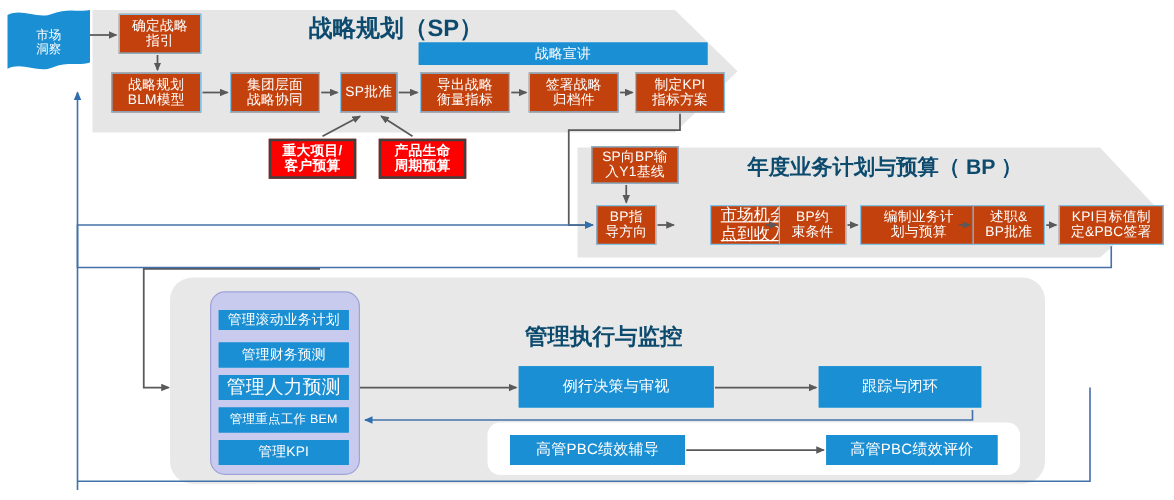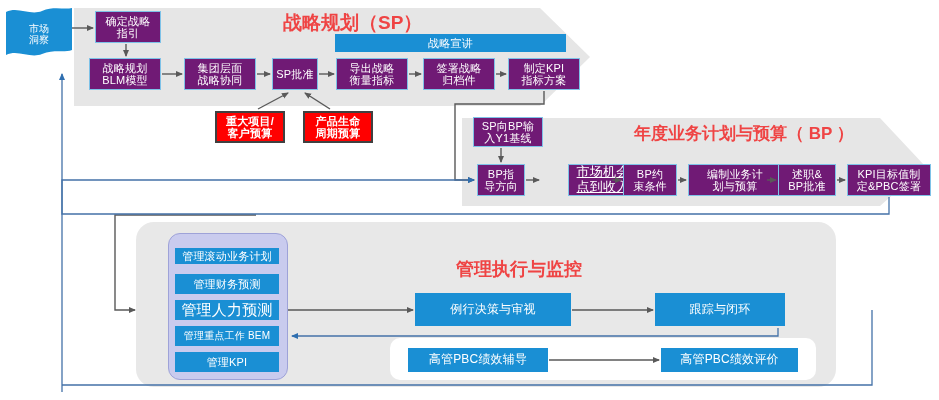--- a/index.html
+++ b/index.html
@@ -2,36 +2,36 @@
 <html><head>
 <meta charset="utf-8">
 <style>
   html,body{margin:0;padding:0;background:#ffffff;}
   body{width:939px;height:400px;font-family:"Liberation Sans","DejaVu Sans",sans-serif;}
   #stage{position:relative;width:939px;height:400px;overflow:hidden;background:#fff;}
 
   
   .node{
     position:absolute;
-    background:#701a75;
+    background:#c2410c;
     border:1px solid #7ec2e8;
     color:#ffffff;
     display:flex;align-items:center;justify-content:center;
     text-align:center;
     line-height:1.12;
     box-sizing:border-box;
     font-weight:400;
     letter-spacing:.2px;
   }
   .node.red{background:#ff0000;border:2px solid #404040;color:#ffffff;font-weight:bold;}
   .node.flat{background:#1a8fd4;border:1px solid #1a8fd4;}
 
   
   .sec-title{
-    position:absolute;color:#ef4444;font-weight:bold;white-space:nowrap;margin-left:36px;
+    position:absolute;color:#0c4a6e;font-weight:bold;white-space:nowrap;
   }
   .panel-round{
     position:absolute;background:#e8e8e8;border-radius:18px;
   }
   .inner-round{
     position:absolute;background:#c9cbee;border:1px solid #9ea2d8;border-radius:12px;
   }
   .white-round{
     position:absolute;background:#ffffff;border-radius:10px;
   }

